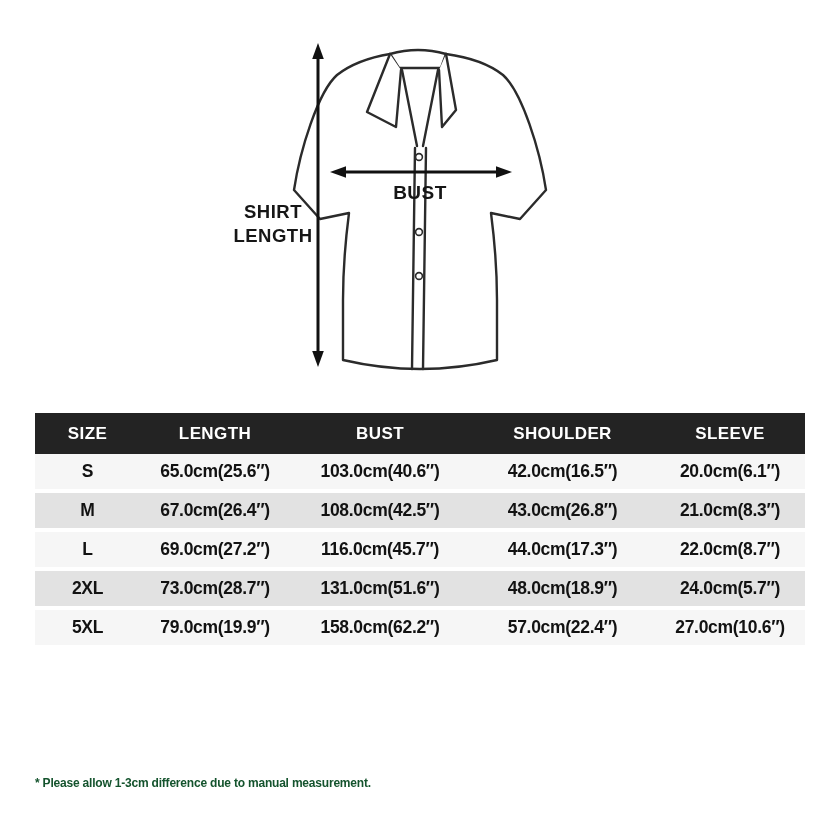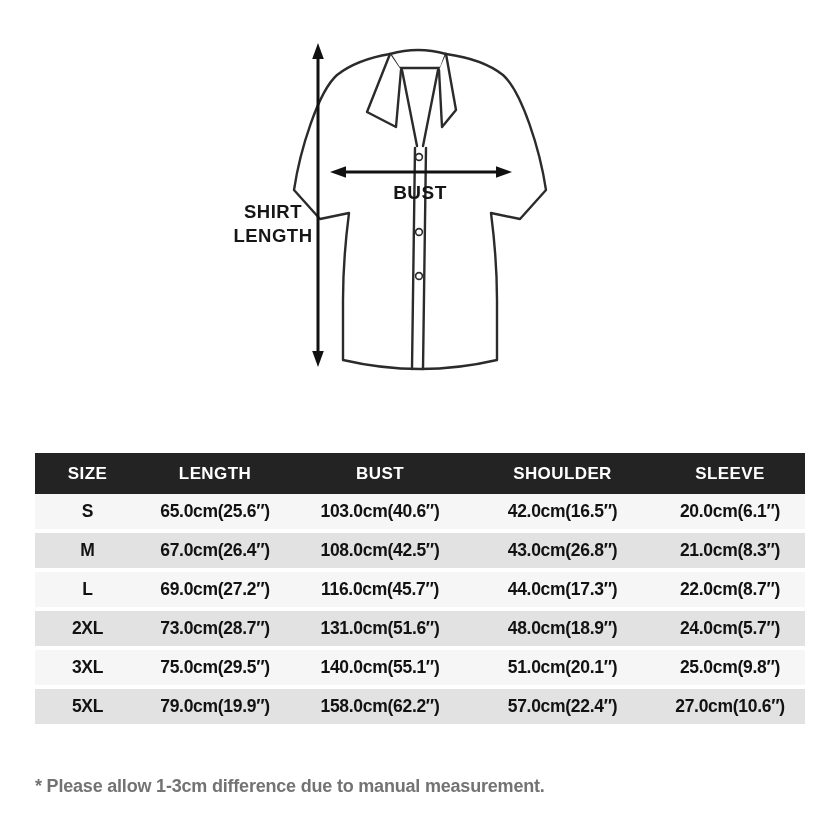--- a/index.html
+++ b/index.html
@@ -20,21 +20,20 @@
     fill:#161616;
     letter-spacing:0.5px;
   }
   .table-wrap {
     position:absolute; left:35px; top:413px; width:770px;
   }
   table.size-table {
     border-collapse:collapse;
     width:770px;
     table-layout:fixed;
-    margin-top:40px;
   }
   table.size-table th {
     background:#232323;
     color:#ffffff;
     height:41px;
     font-size:17px;
     font-weight:700;
     letter-spacing:0.4px;
     text-align:center;
     padding:0;
@@ -48,23 +47,23 @@
     color:#121212;
     letter-spacing:-0.3px;
     border-bottom:4px solid #ffffff;
     padding:0;
     white-space:nowrap;
   }
   table.size-table tbody tr:nth-child(odd)  { background:#f6f6f6; }
   table.size-table tbody tr:nth-child(even) { background:#e2e2e2; }
   .footer-note {
     position:absolute; left:35px; top:776px;
-    font-size:18px;
+    font-size:12px;
     font-weight:700;
-    color:#737373;
+    color:#14532d;
     letter-spacing:-0.2px;
   }
 </style>
 </head>
 <body>
 
 <div class="page">
 
   <div class="diagram">
     <svg viewBox="0 0 840 412" width="840" height="412">
@@ -153,27 +152,20 @@
           <td>22.0cm(8.7″)</td>
         </tr>
         <tr>
           <td>2XL</td>
           <td>73.0cm(28.7″)</td>
           <td>131.0cm(51.6″)</td>
           <td>48.0cm(18.9″)</td>
           <td>24.0cm(5.7″)</td>
         </tr>
         <tr>
-          <td>3XL</td>
-          <td>75.0cm(29.5″)</td>
-          <td>140.0cm(55.1″)</td>
-          <td>51.0cm(20.1″)</td>
-          <td>25.0cm(9.8″)</td>
-        </tr>
-        <tr>
           <td>5XL</td>
           <td>79.0cm(19.9″)</td>
           <td>158.0cm(62.2″)</td>
           <td>57.0cm(22.4″)</td>
           <td>27.0cm(10.6″)</td>
         </tr>
       </tbody>
     </table>
   </div>
 

